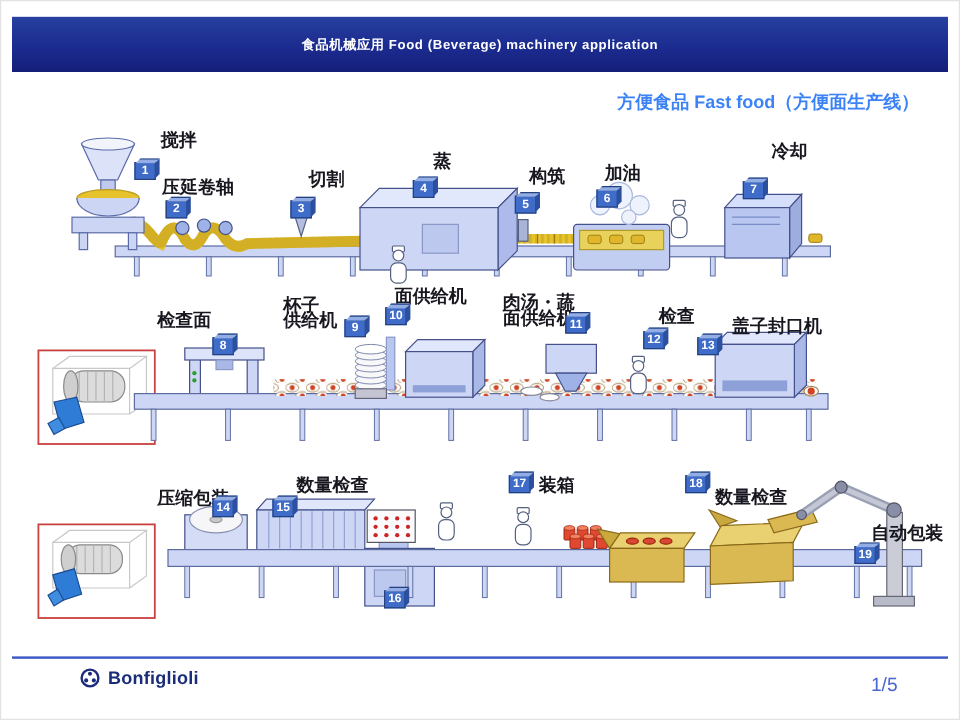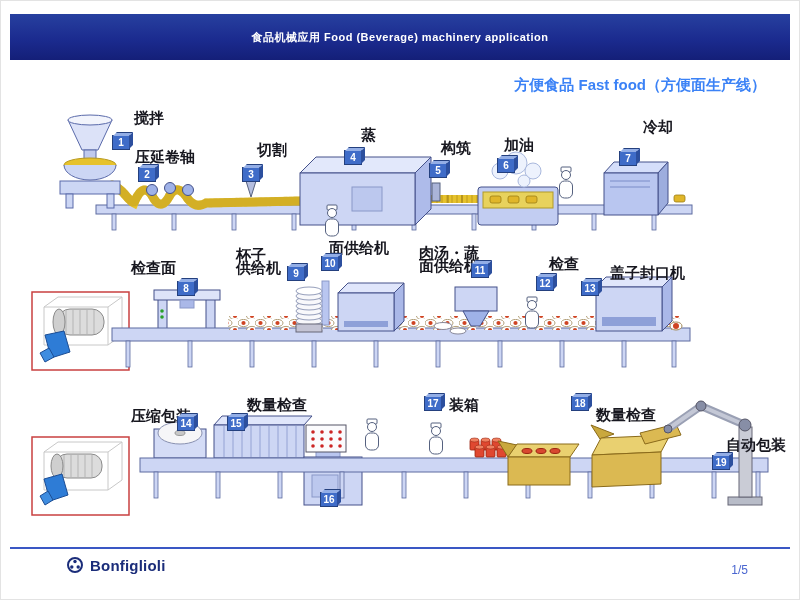--- a/index.html
+++ b/index.html
@@ -31,21 +31,21 @@
     content:"";position:absolute;left:100%;top:0;width:4px;height:100%;background:#2c4f9e;
     transform:skewY(-45deg);transform-origin:top left;
   }
   .st-label{
     position:absolute;font-size:15px;font-weight:bold;color:#17171f;line-height:13px;
     white-space:pre-line;z-index:5;
   }
   .footer-line{position:absolute;left:10px;right:10px;top:547px;height:2px;background:#3a57c4;}
   .footer-logo{position:absolute;left:66px;top:556px;display:flex;align-items:flex-end;gap:6px;}
   .brand-text{color:#1b2d7a;font-size:15px;font-weight:bold;letter-spacing:.2px;}
-  .page-num{position:absolute;right:52px;top:563px;color:#4a66d0;font-size:12px;}
+  .page-num{position:absolute;right:52px;top:563px;color:#4a66d0;font-size:16px;}
 </style>
 </head>
 <body>
 
 <div class="header-bar">
   <div class="header-title">食品机械应用  Food (Beverage) machinery application</div>
 </div>
 <div class="subtitle">方便食品 Fast food（方便面生产线）</div>
 
 <svg class="diagram" viewBox="0 0 800 460">

